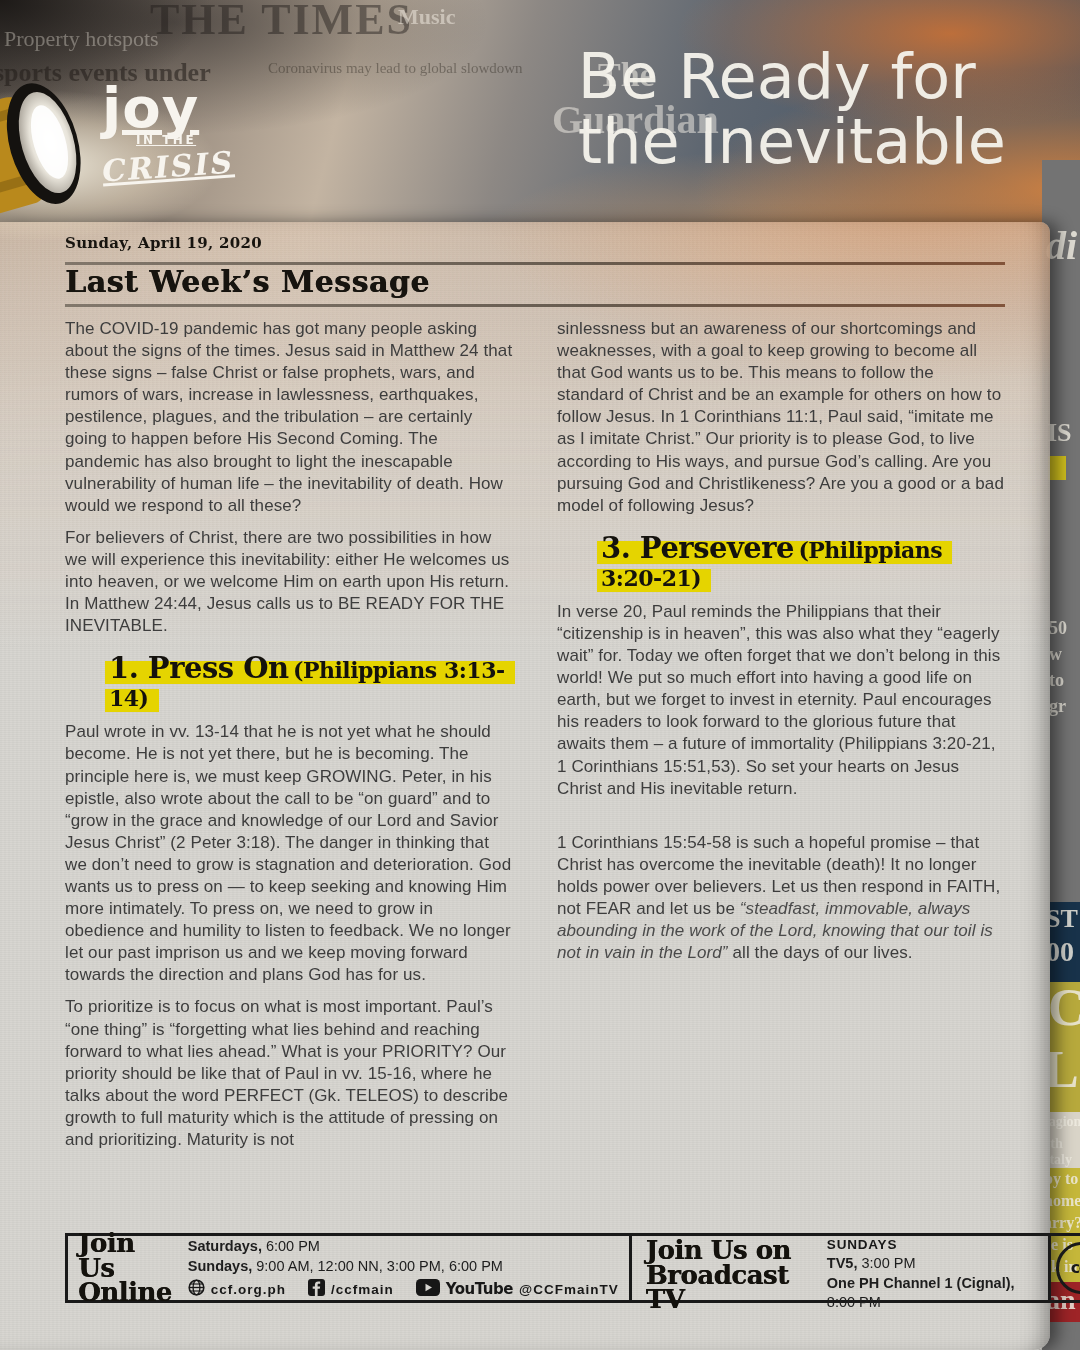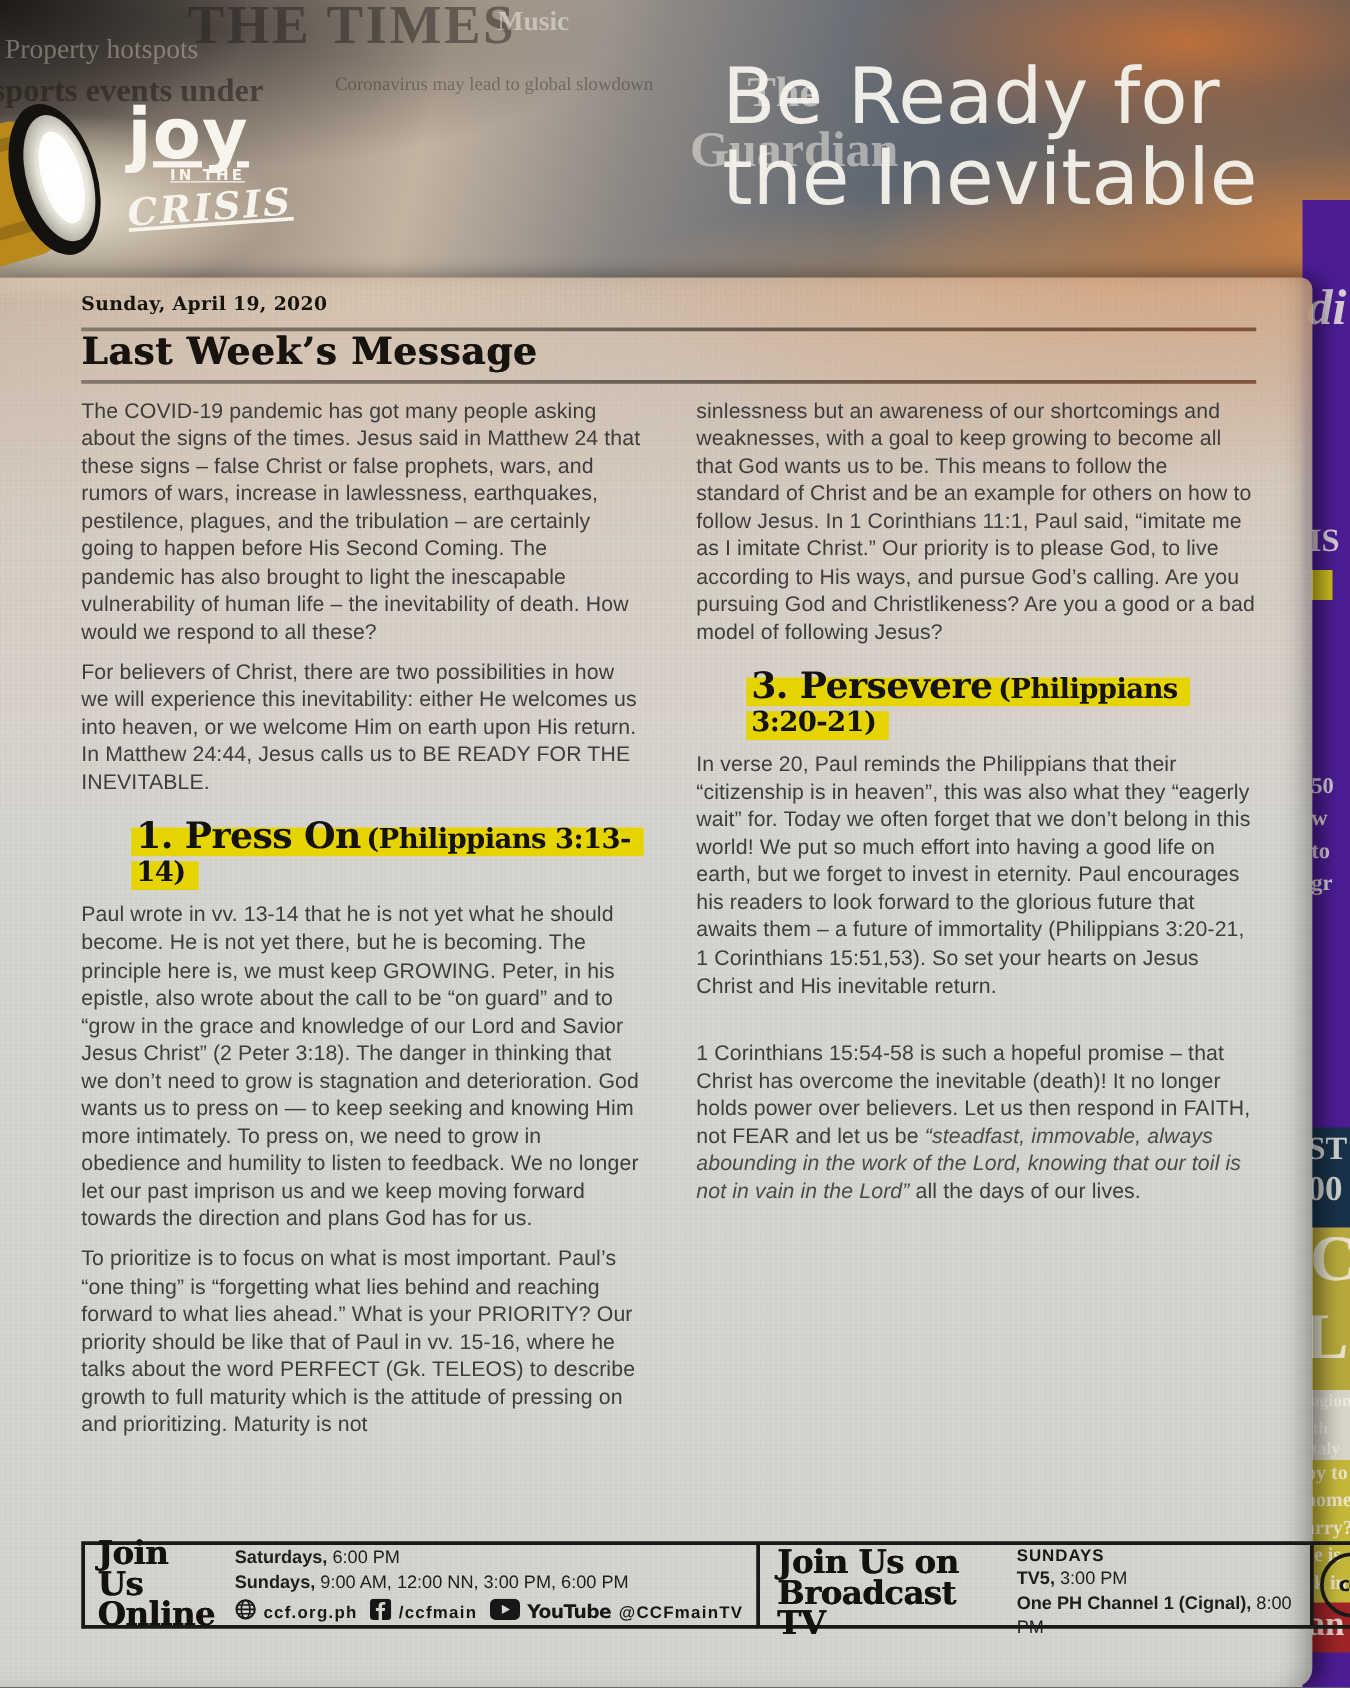--- a/index.html
+++ b/index.html
@@ -46,21 +46,21 @@
   .logo .crisis { font-family:"DejaVu Serif", serif; font-weight:bold; font-style:italic; font-size:30px; letter-spacing:2px; transform:rotate(-4deg); margin-top:0px; }
 
   
   .title {
     position:absolute; top:44px; right:74px; z-index:7; text-align:left;
     font-family:"DejaVu Sans", sans-serif; font-weight:normal; font-size:62px;
     line-height:1.05; color:rgba(246,243,236,.95); letter-spacing:0px;
   }
 
   
-  .strip { position:absolute; top:160px; right:0; width:38px; bottom:0; z-index:2; background:#4c1d95; overflow:hidden; }
+  .strip { position:absolute; top:160px; right:0; width:38px; bottom:0; z-index:2; background:#737373; overflow:hidden; }
   .strip .sfrag { position:absolute; font-family:"Liberation Serif", serif; color:rgba(240,236,226,.85); }
   .s-di { top:62px; left:4px; font-size:40px; font-weight:bold; font-style:italic; }
   .s-is { top:258px; left:5px; font-size:26px; font-weight:bold; }
   .s-yellowsq { position:absolute; top:296px; left:6px; width:18px; height:24px; background:#d2c11e; }
   .s-50 { top:458px; left:7px; font-size:18px; font-weight:bold; }
   .s-w  { top:484px; left:7px; font-size:18px; font-weight:bold; }
   .s-to { top:510px; left:7px; font-size:18px; font-weight:bold; }
   .s-gr { top:536px; left:7px; font-size:18px; font-weight:bold; }
   .s-bluebox { position:absolute; top:742px; left:0; width:38px; height:80px; background:#18324a; }
   .s-st { top:744px; left:4px; font-size:26px; font-weight:bold; color:#e8dca0; }
@@ -142,21 +142,21 @@
   .fcell { display:flex; align-items:center; }
   .fcell-online { flex:0 0 468px; padding:4px 10px 4px 10px; gap:16px; }
   .fcell-tv { flex:1; border-left:3px solid #191919; padding:18px 10px 4px 14px; gap:18px; }
   .fcell-logo { flex:0 0 64px; border-left:3px solid #191919; justify-content:center; }
   .flabel {
     font-family:"DejaVu Serif", serif; font-weight:bold; font-size:26px;
     line-height:.95; letter-spacing:-.5px; color:#14120d; text-shadow:.4px 0 #14120d;
   }
   .fsched { font-size:14.5px; line-height:1.35; color:#1d1d1d; }
   .fsched b { font-weight:bold; }
-  .flinks { display:flex; align-items:center; gap:10px; margin-top:3px; }
+  .flinks { display:flex; align-items:center; gap:22px; margin-top:3px; }
   .flink { display:flex; align-items:center; gap:6px; font-weight:bold; font-size:13.5px; letter-spacing:1px; }
   .yt-word { font-family:"DejaVu Sans", sans-serif; font-weight:bold; font-size:15px; letter-spacing:-.5px; }
   .tv-days { font-weight:bold; font-size:13.5px; letter-spacing:.8px; margin-bottom:2px; }
   .ccf-circle {
     width:52px; height:52px; border:3.5px solid #191919; border-radius:50%;
     display:flex; align-items:center; justify-content:center;
     font-family:"DejaVu Sans", sans-serif; font-weight:bold; font-size:16px;
     letter-spacing:-1.5px; color:#191919; padding-bottom:2px;
   }
 </style>

